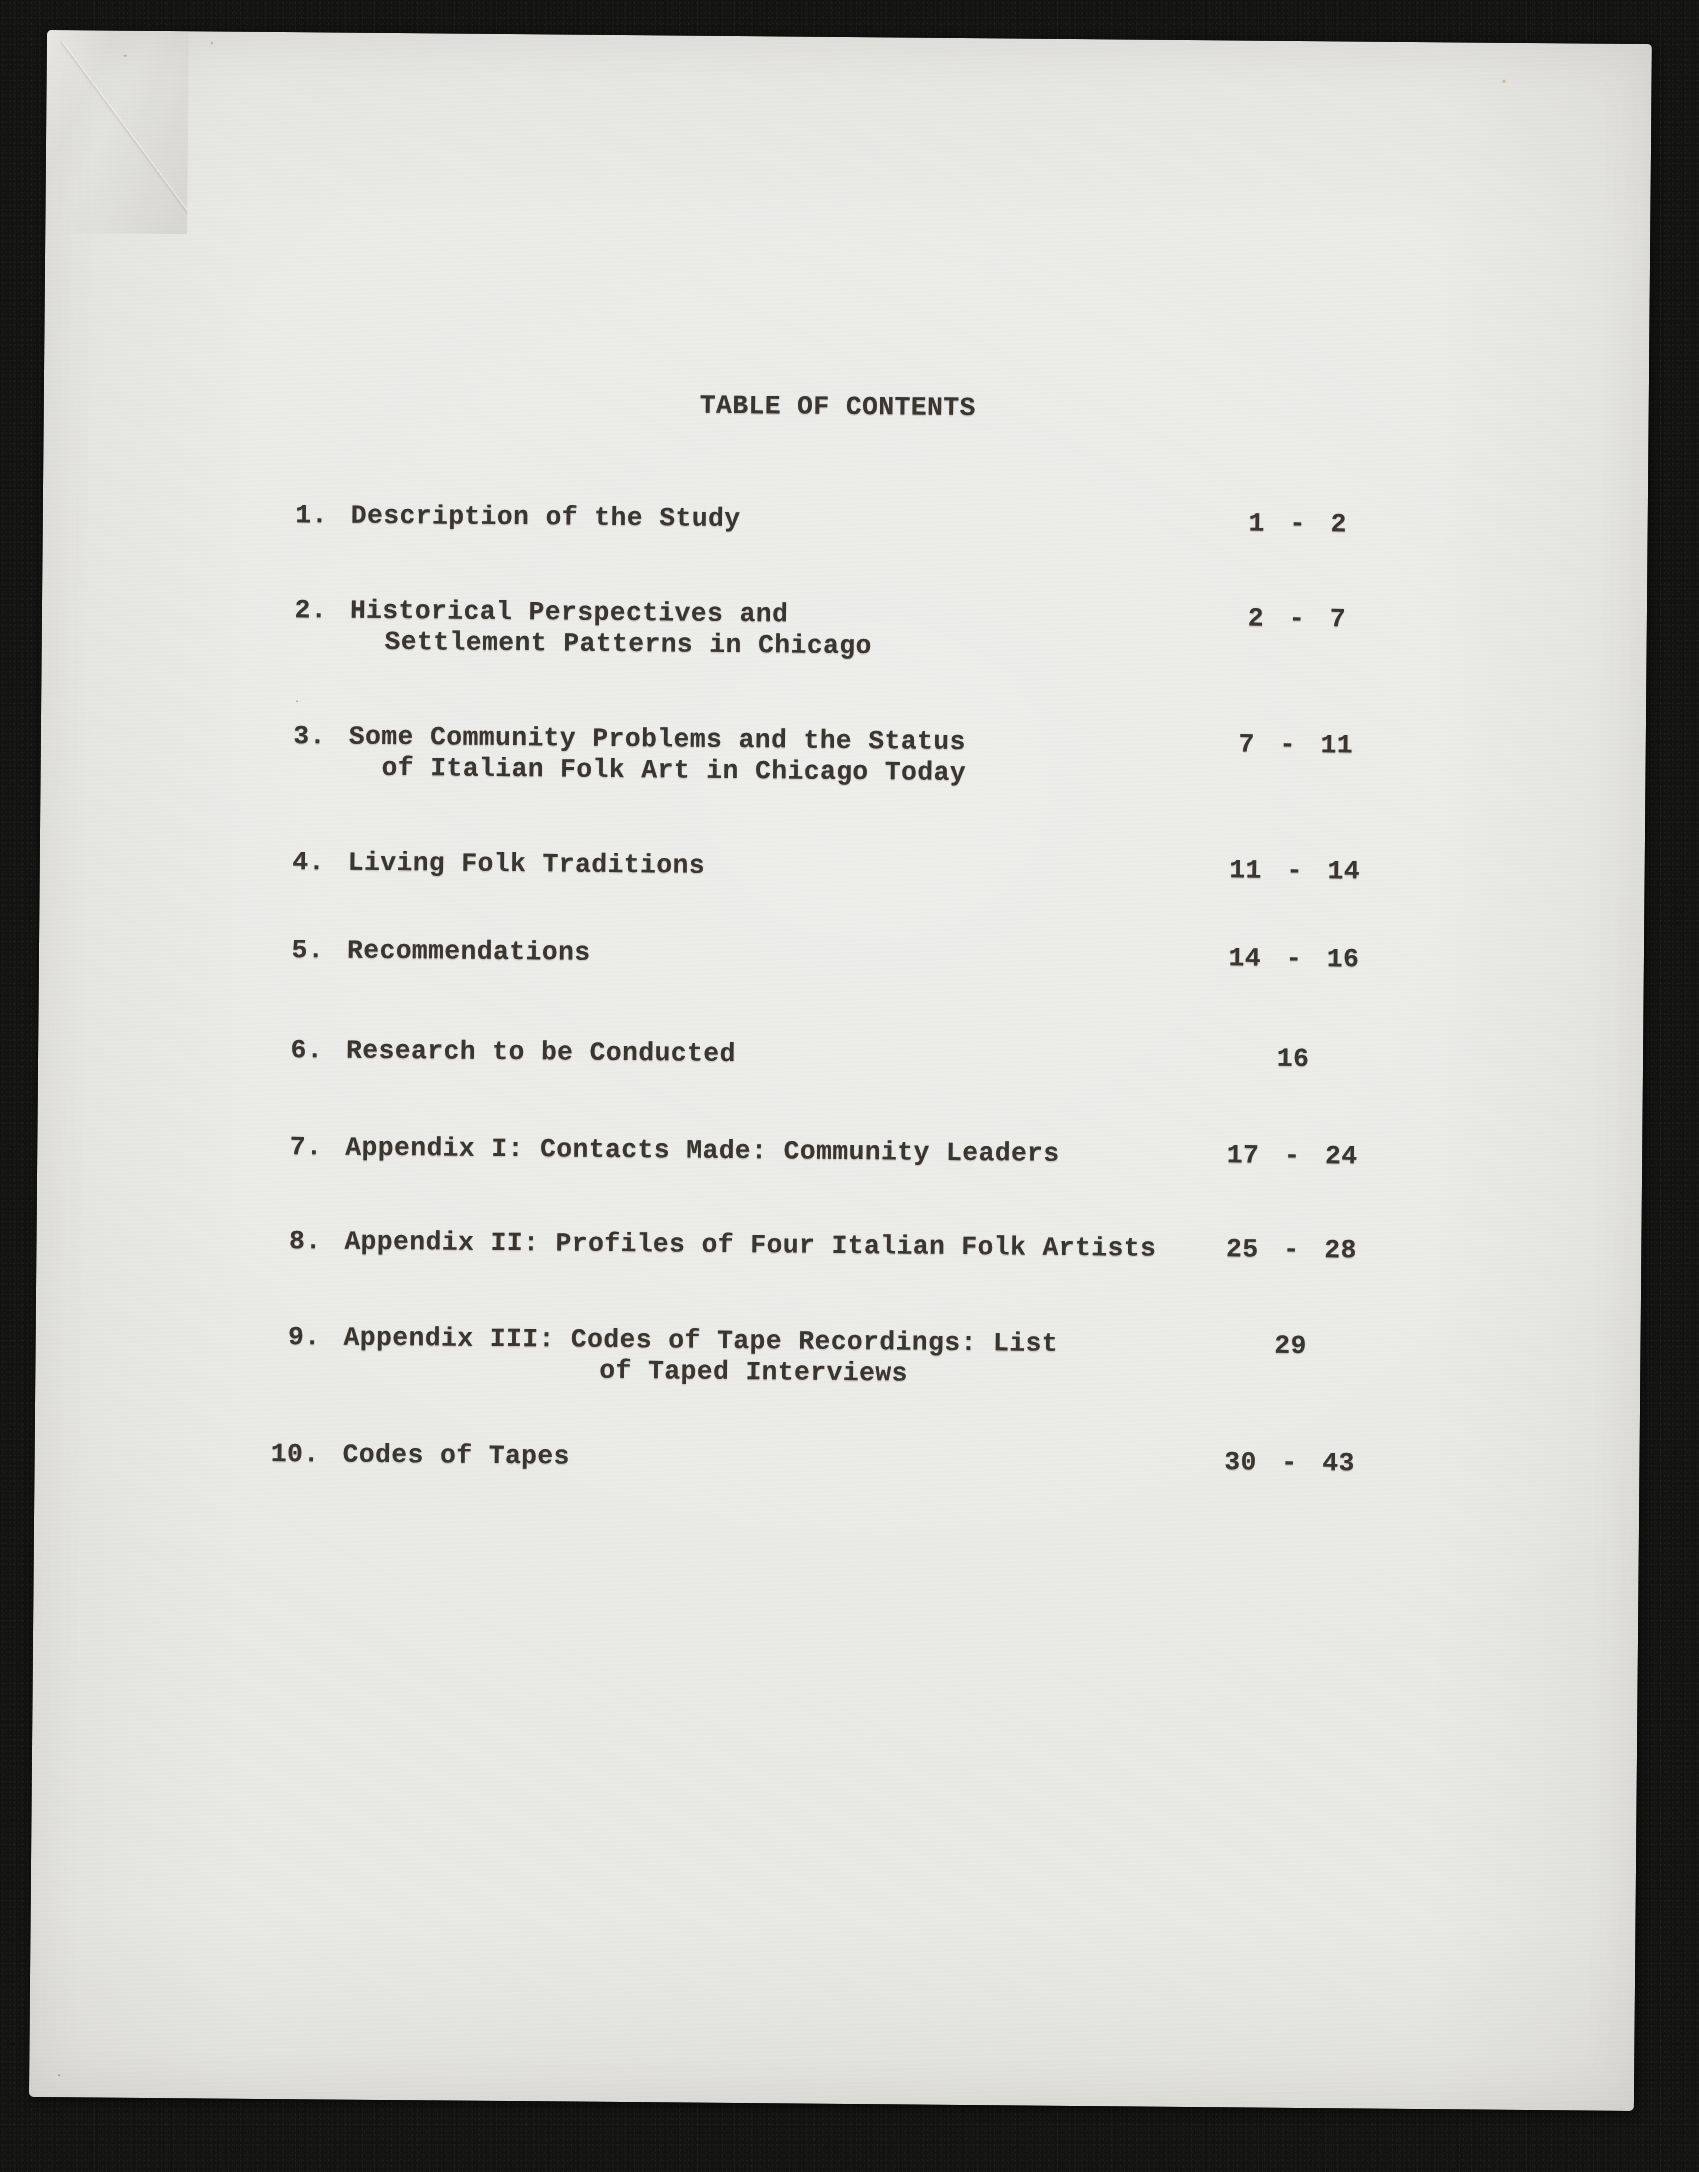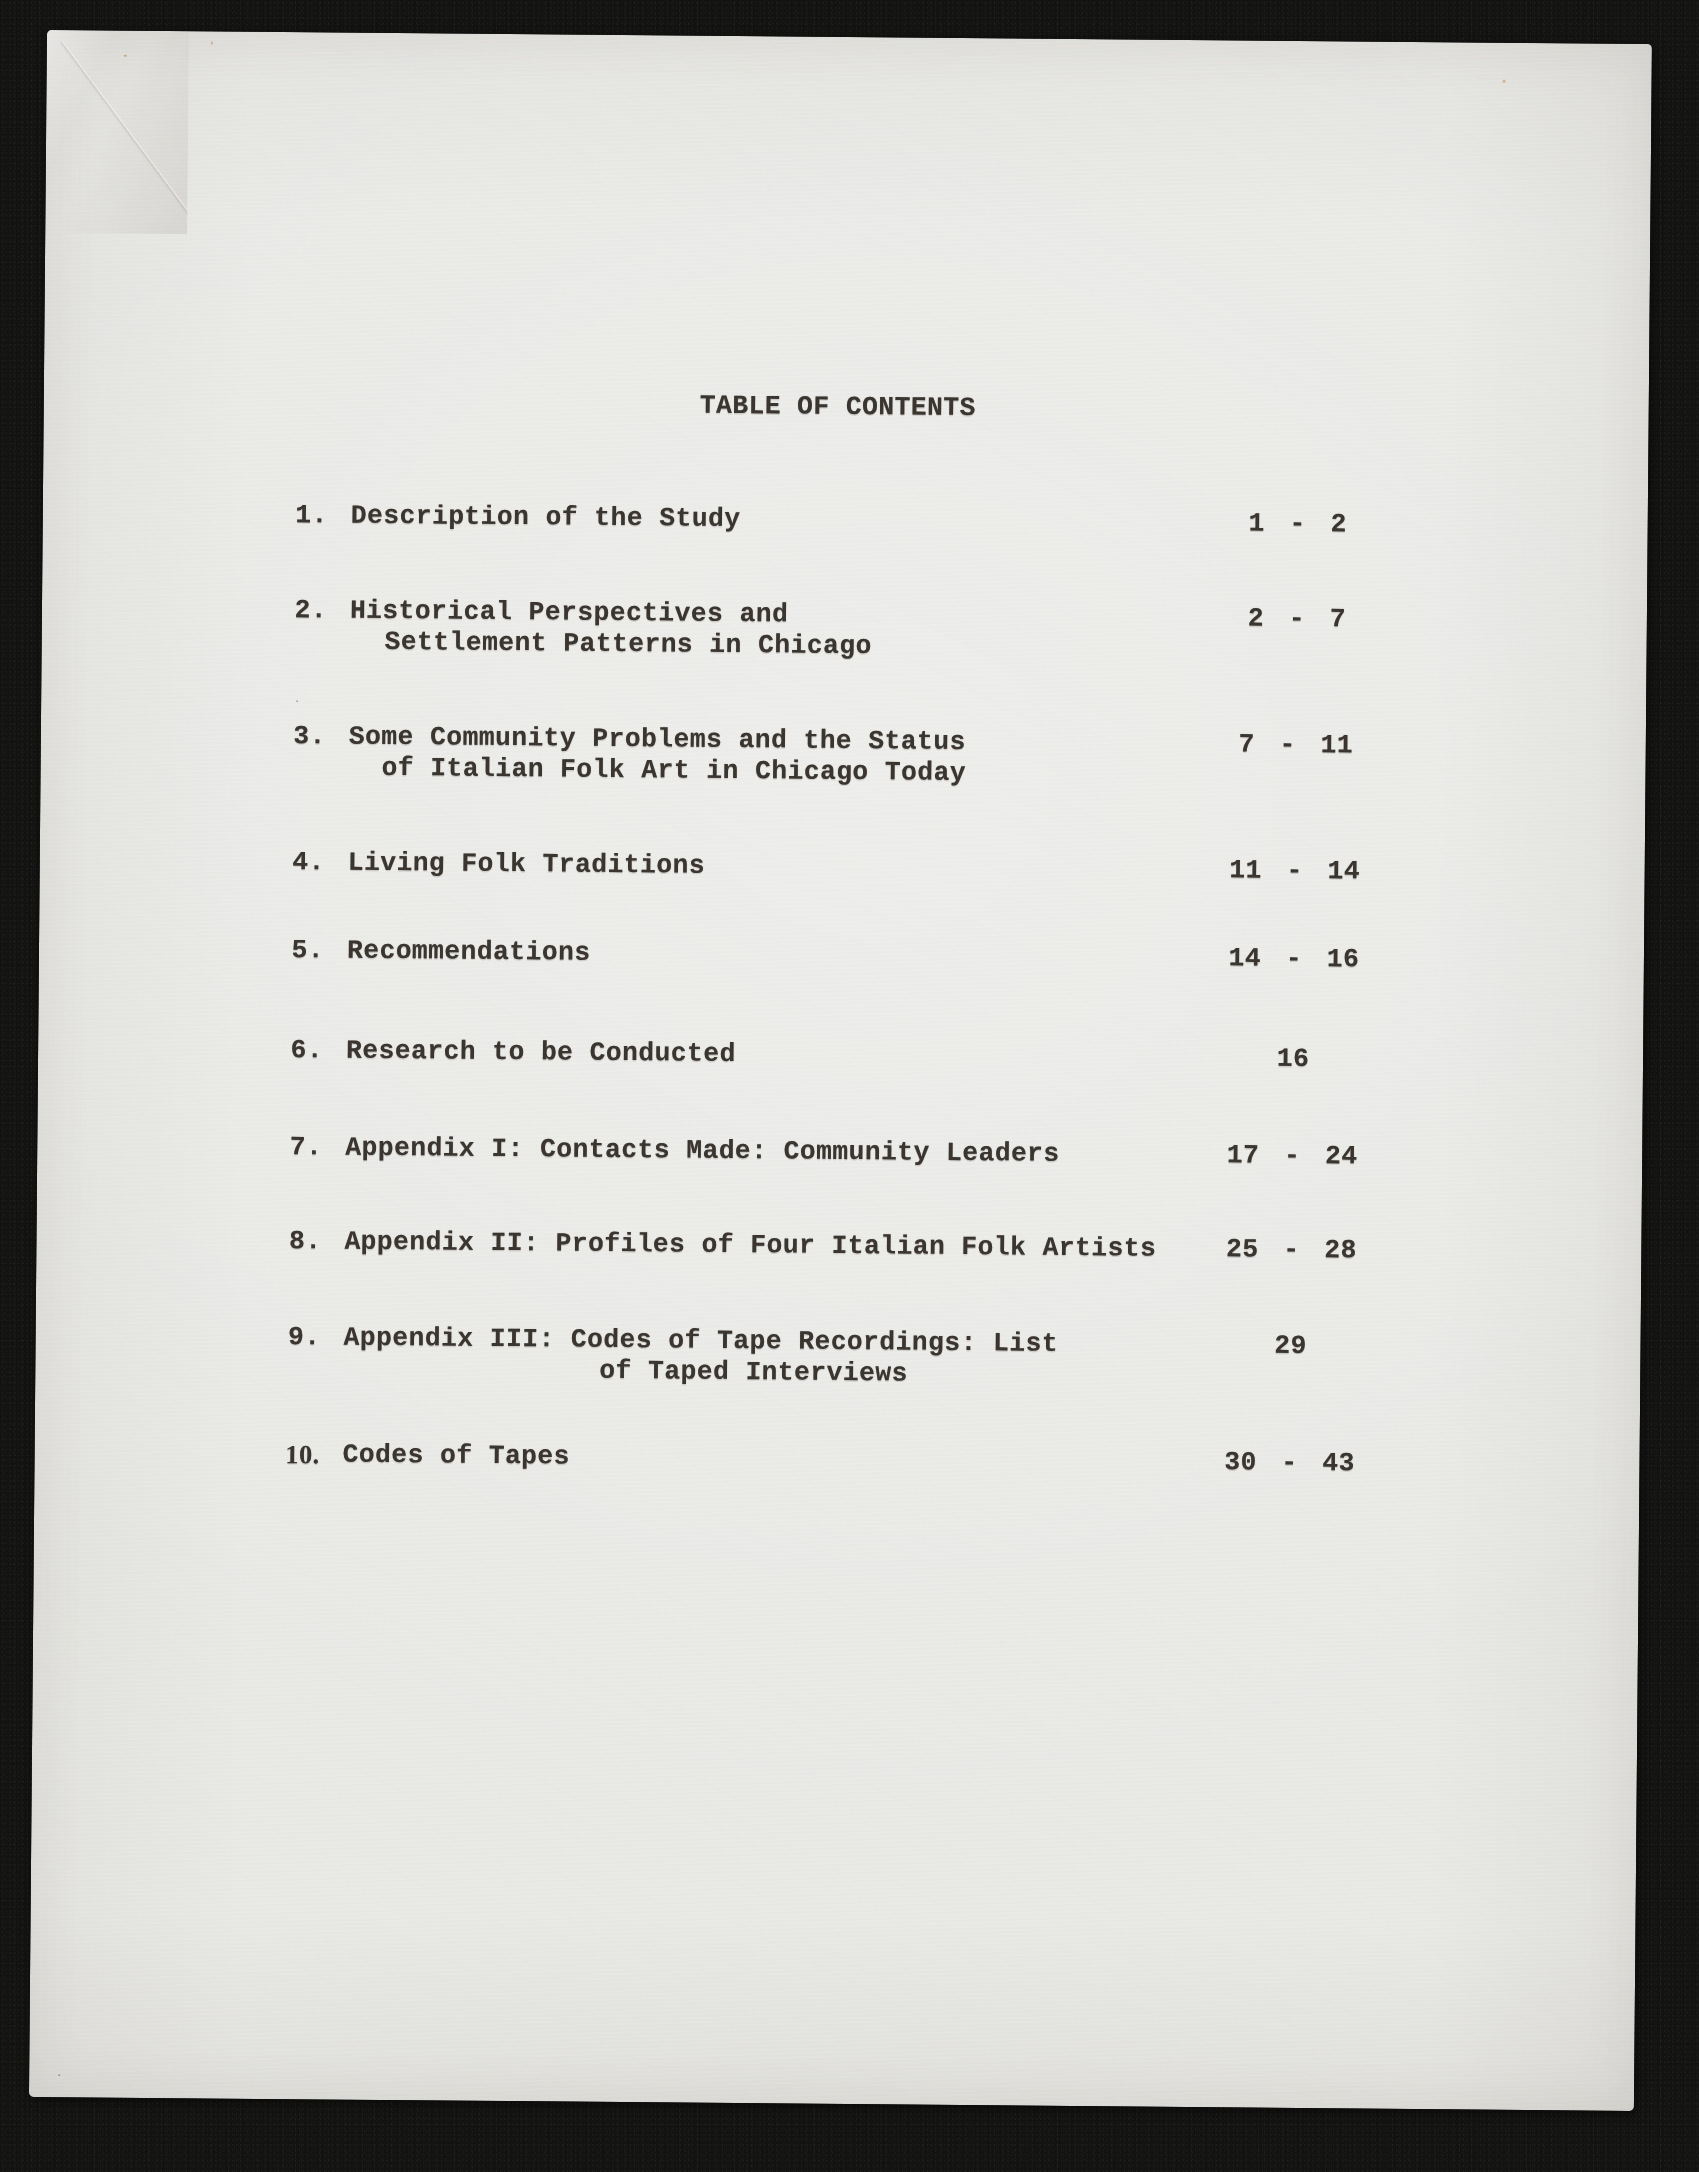--- a/index.html
+++ b/index.html
@@ -169,20 +169,20 @@
           <div class="line" style="top: 1194px;">Appendix II: Profiles of Four Italian Folk Artists</div>
           <div class="pages" style="top: 1194px;">25 - 28</div>
         </div>
         <div class="toc-row">
           <div class="num" style="top: 1290px;">9.</div>
           <div class="line" style="top: 1290px;">Appendix III: Codes of Tape Recordings: List</div>
           <div class="line" style="top: 1321px; left: 564px;">of Taped Interviews</div>
           <div class="pages" style="top: 1290px;">29</div>
         </div>
         <div class="toc-row">
-          <div class="num" style="top: 1407px; font-family: Liberation Serif, serif;">10.</div>
+          <div class="num" style="top: 1407px;">10.</div>
           <div class="line" style="top: 1407px;">Codes of Tapes</div>
           <div class="pages" style="top: 1407px;">30 - 43</div>
         </div>
       </div>
   </section>
 </main>
 
 
 </body></html>

